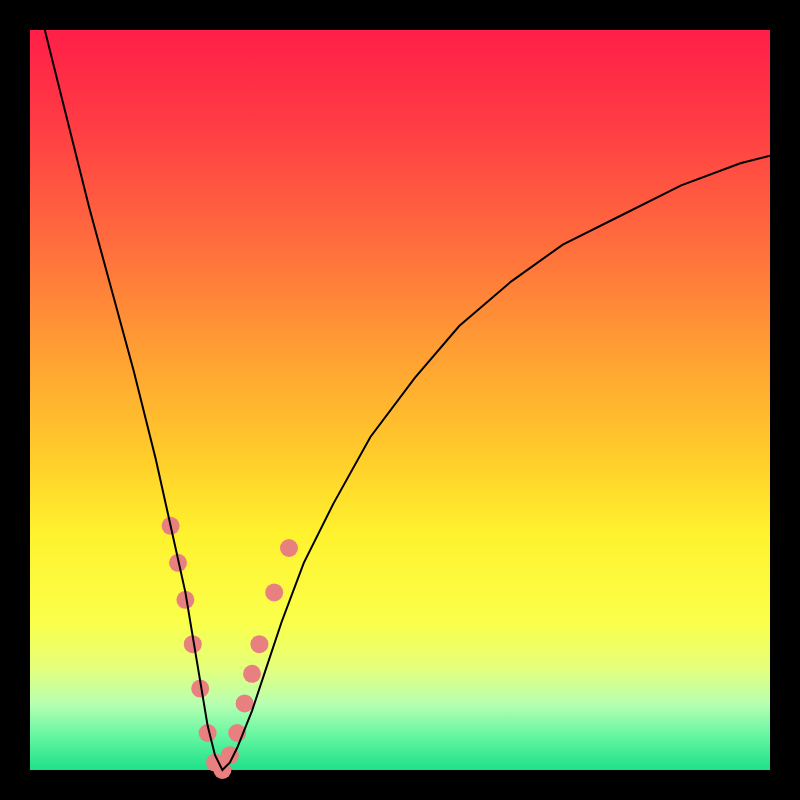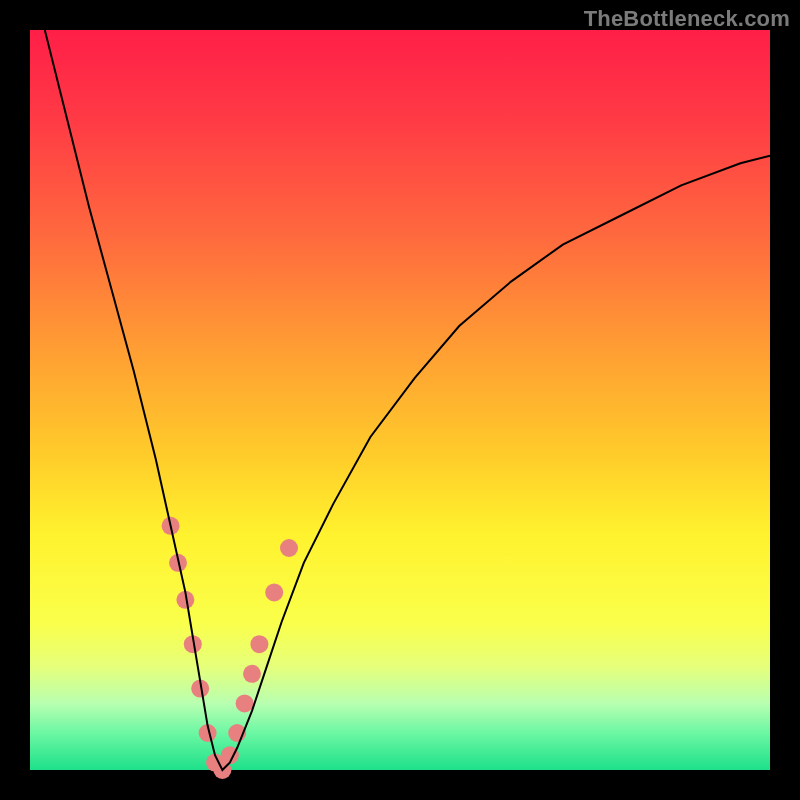--- a/index.html
+++ b/index.html
@@ -84,14 +84,13 @@
           <circle cx="207.2" cy="703.0" r="9" class="marker"></circle>
           <circle cx="214.6" cy="673.4" r="9" class="marker"></circle>
           <circle cx="222.0" cy="643.8" r="9" class="marker"></circle>
           <circle cx="229.4" cy="614.2" r="9" class="marker"></circle>
           <circle cx="244.2" cy="562.4" r="9" class="marker"></circle>
           <circle cx="259.0" cy="518.0" r="9" class="marker"></circle>
         </g>
       <path id="curve-path" class="curve" d="M14.8 0.0 L37.0 88.8 L59.2 177.6 L81.4 259.0 L103.6 340.4 L125.8 429.2 L140.6 495.8 L155.4 562.4 L162.8 606.8 L170.2 651.2 L177.6 695.6 L185.0 725.2 L192.4 740.0 L199.8 732.6 L207.2 717.8 L222.0 680.8 L236.8 636.4 L251.6 592.0 L273.8 532.8 L303.4 473.6 L340.4 407.0 L384.8 347.8 L429.2 296.0 L481.0 251.6 L532.8 214.6 L592.0 185.0 L651.2 155.4 L710.4 133.2 L740.0 125.8"></path>
     </svg>
   </div>
-  <div class="watermark">TheBottleneck.com</div>
 </div>
 
 </body></html>

